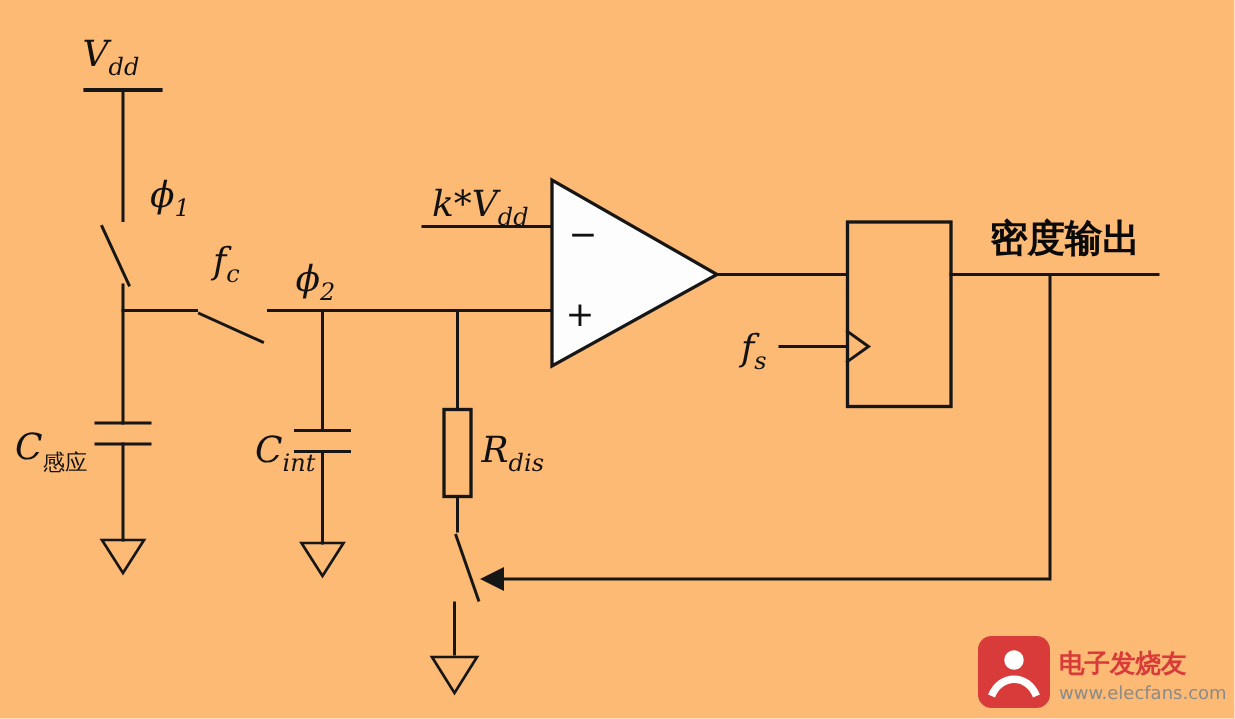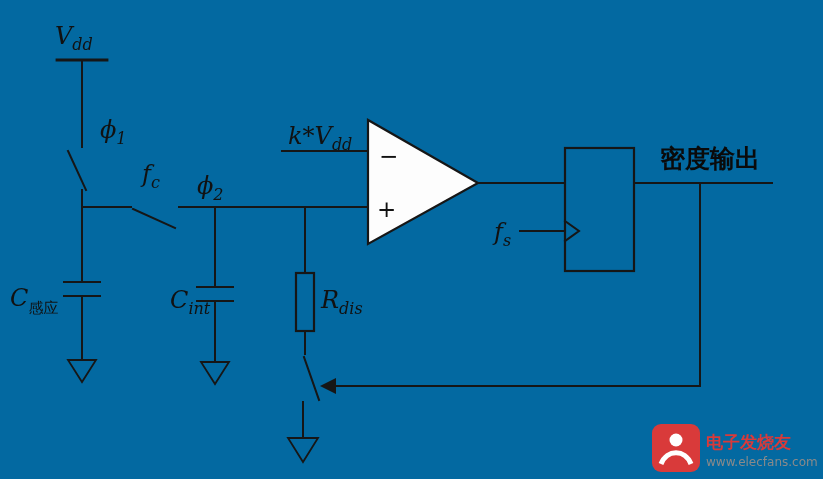--- a/index.html
+++ b/index.html
@@ -1,16 +1,16 @@
 <!DOCTYPE html>
 <html><head>
 <meta charset="utf-8">
 <style>
   html,body{margin:0;padding:0;background:#ffffff;}
-  .stage{position:relative;width:823px;height:479px;background:#0369a1;overflow:hidden;}
+  .stage{position:relative;width:823px;height:479px;background:#fdba74;overflow:hidden;}
   svg{display:block;}
   .w{stroke:#161616;stroke-width:2;fill:none;stroke-linecap:square;stroke-linejoin:miter;}
   .w3{stroke-width:2.8;}
   .box{stroke:#161616;stroke-width:2.2;fill:none;}
   .tri{stroke:#161616;stroke-width:2.2;fill:#fdfdfd;}
   .gnd{stroke:#161616;stroke-width:1.8;fill:none;}
   .arrow{fill:#161616;stroke:none;}
   .it{font-family:"DejaVu Serif",serif;font-style:italic;font-size:24px;fill:#111;}
   .sub{font-size:16px;}
   .cnsub{font-style:normal;font-family:"DejaVu Sans",sans-serif;font-size:15px;}

